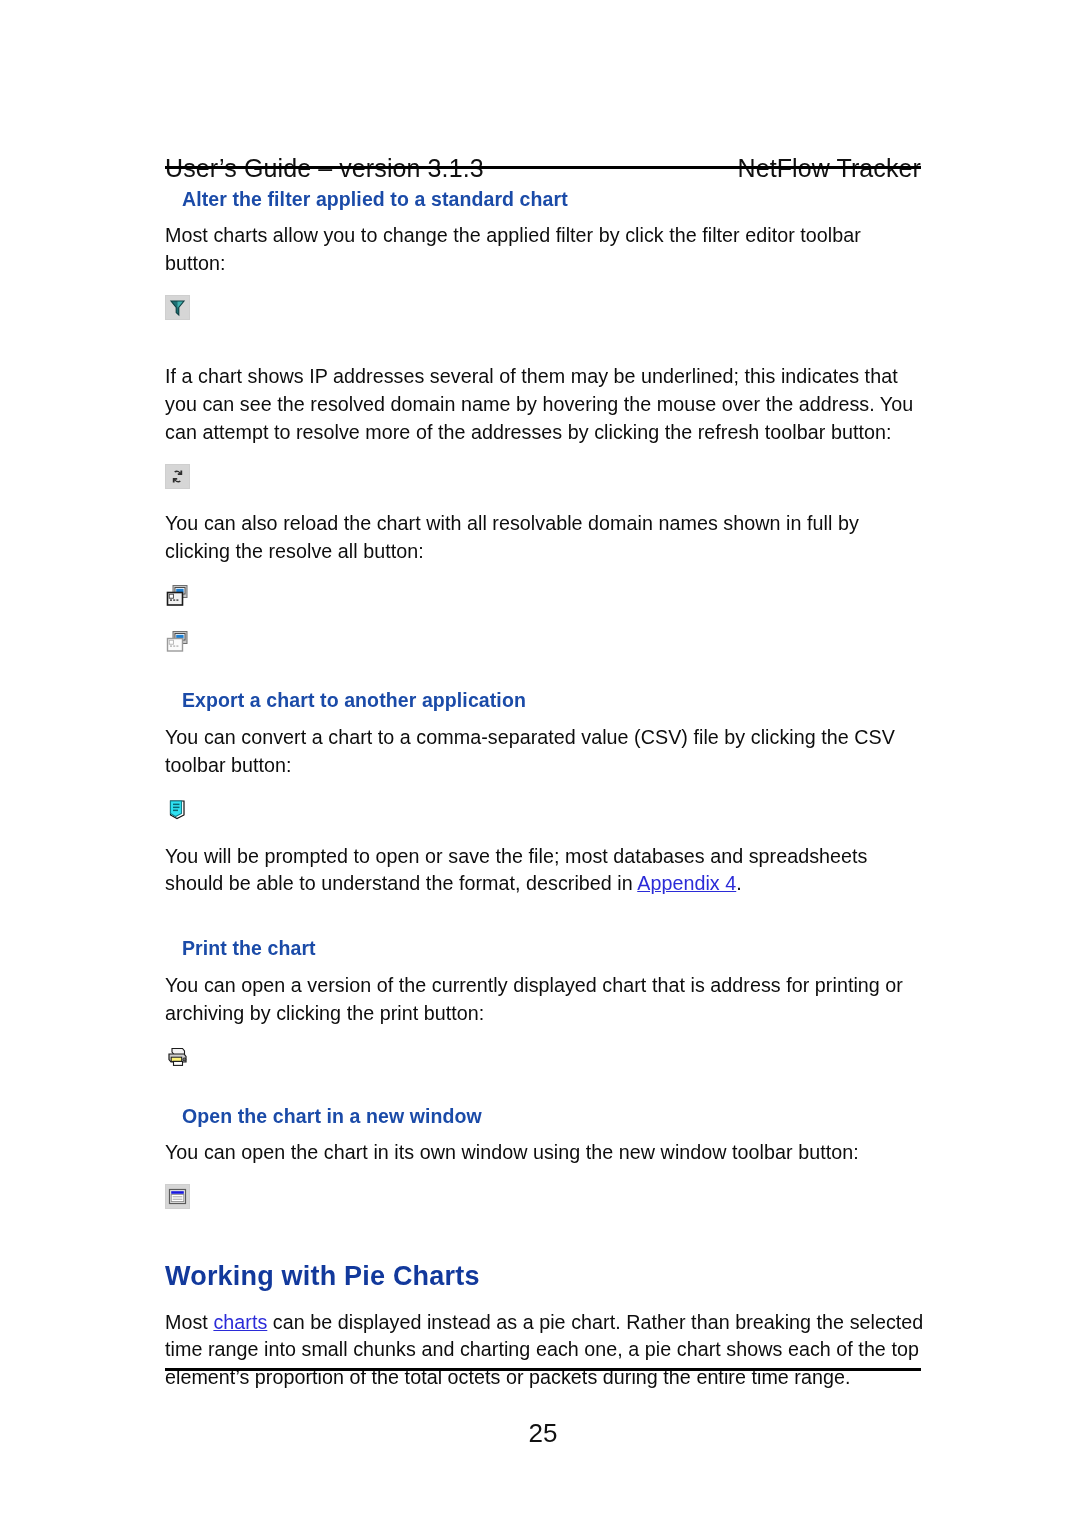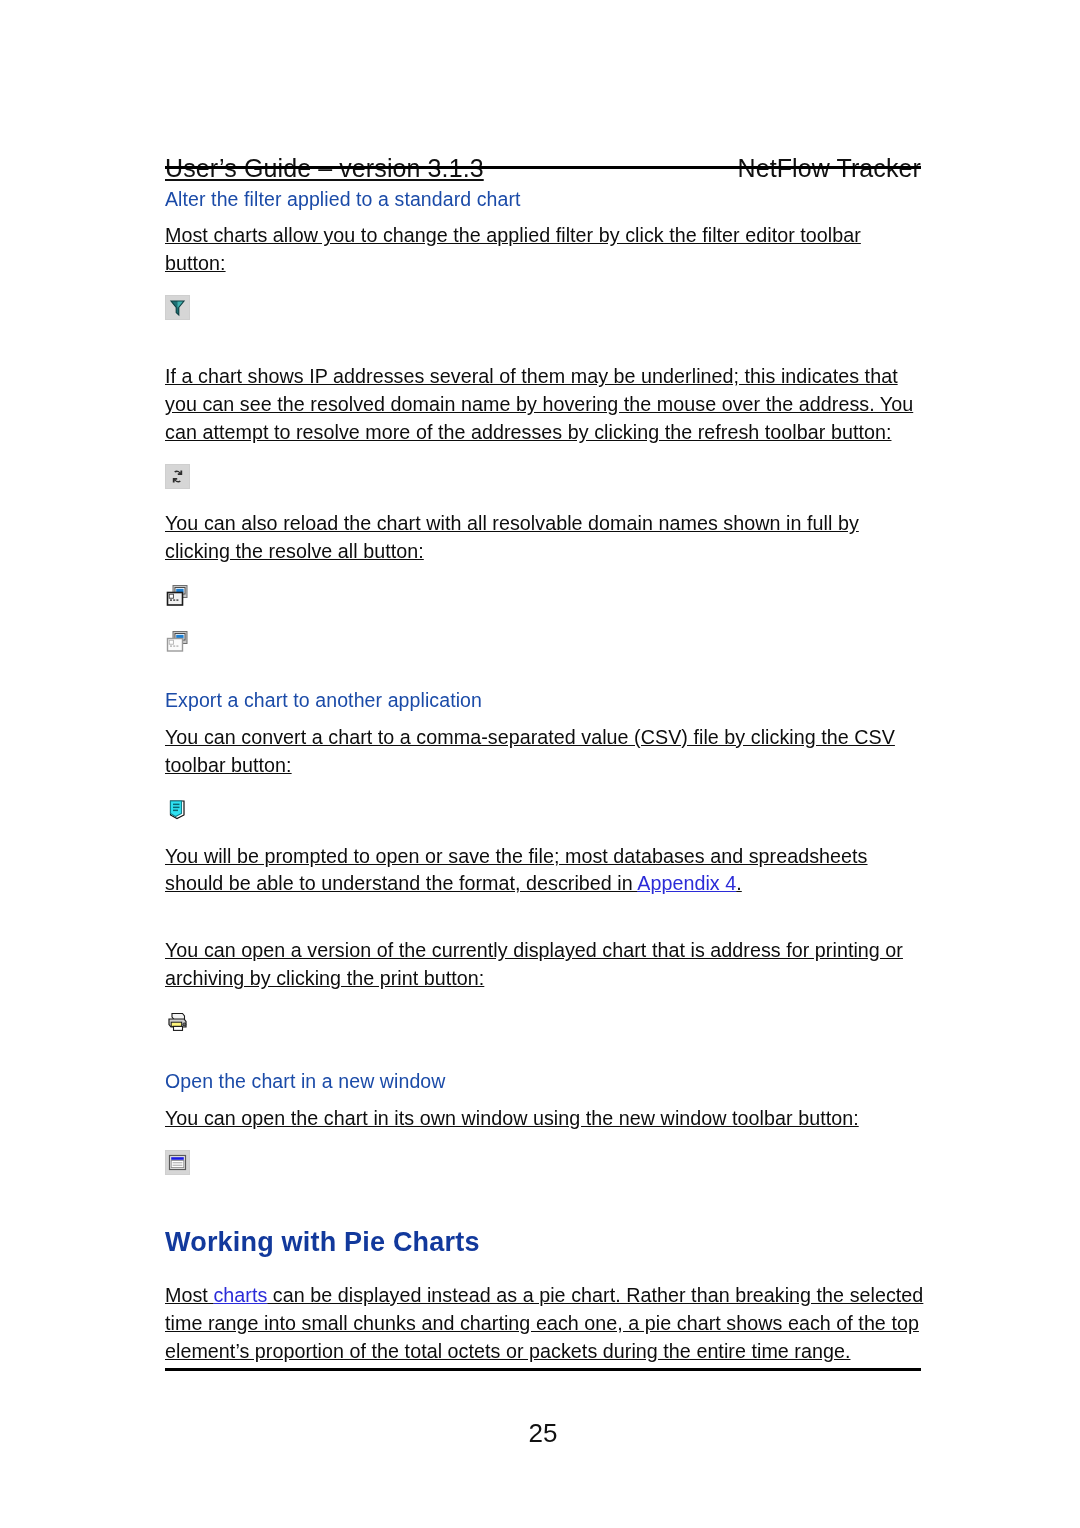--- a/index.html
+++ b/index.html
@@ -26,21 +26,21 @@
     left: 165px;
     top: 130px;
     width: 756px;
     display: flex;
     justify-content: space-between;
     align-items: baseline;
     font-size: 25px;
     letter-spacing: 0.1px;
     color: #111;
   }
-  .run-head .left  { white-space: nowrap; text-decoration: underline; }
+  .run-head .left  { white-space: nowrap; }
   .run-head .right { white-space: nowrap; margin-top: 24px; }
 
   .rule-top {
     position: absolute;
     left: 165px;
     top: 166px;
     width: 756px;
     height: 0;
     border-top: 3px solid #000;
   }
@@ -65,41 +65,40 @@
   
   .flow {
     position: absolute;
     left: 165px;
     top: 188px;
     width: 760px;
   }
 
   h3.sec {
     font-size: 19.5px;
-    font-weight: normal;
+    font-weight: bold;
     color: #1b4ba8;
-    margin: 0 0 11px 0;
+    margin: 0 0 11px 17px;
     line-height: 1.2;
     letter-spacing: 0.1px;
   }
   h2.major {
     font-size: 27px;
     font-weight: bold;
     color: #12399c;
-    margin: 0 0 24px 0;
+    margin: 0 0 16px 0;
     line-height: 1.2;
     letter-spacing: 0.2px;
   }
   p.body {
     font-size: 19.7px;
     line-height: 1.42;
     margin: 0 0 17px 0;
     color: #0d0d0d;
     letter-spacing: 0.05px;
-    text-decoration: underline;
   }
 
   a.link {
     color: #2b2bd8;
     text-decoration: underline;
   }
 
   
   .icon-row {
     margin: 0 0 16px 0;
@@ -213,20 +212,21 @@
           <rect x="8" y="9.6" width="6.5" height="1.5" fill="#0b6773"></rect>
           <rect x="8" y="12.6" width="5.0" height="1.5" fill="#0b6773"></rect>
         </svg>
       </span>
     </div>
 
     <p class="body"><span>You will be prompted to open or save the file; most databases and spreadsheets should be able to understand the format, described in </span><a class="link" href="#">Appendix 4</a><span>.</span></p>
 
     <div class="sp-22"></div>
 
+    <h3 class="sec">Print the chart</h3>
     <p class="body">You can open a version of the currently displayed chart that is address for printing or archiving by clicking the print button:</p>
 
     <div class="icon-row">
       <span class="btn plain">
         <svg width="25" height="25" viewBox="0 0 25 25">
           <polygon points="7,3.5 17.5,3.5 19.5,6 19.5,9.5 9,9.5 7,7" fill="#f4f4f4" stroke="#1b1b1b" stroke-width="1.1"></polygon>
           <polygon points="4,9 19,9 21,11.5 21,17 6,17 4,14.5" fill="#cfcfcf" stroke="#1b1b1b" stroke-width="1.2"></polygon>
           <rect x="6.2" y="12.2" width="10.5" height="4.2" fill="#fdf37a" stroke="#1b1b1b" stroke-width="1"></rect>
           <rect x="8.5" y="16.4" width="9" height="4" fill="#ffffff" stroke="#1b1b1b" stroke-width="1.1"></rect>
           <circle cx="19.3" cy="14.4" r="1.5" fill="#6a6a6a" stroke="#1b1b1b" stroke-width="0.8"></circle>

